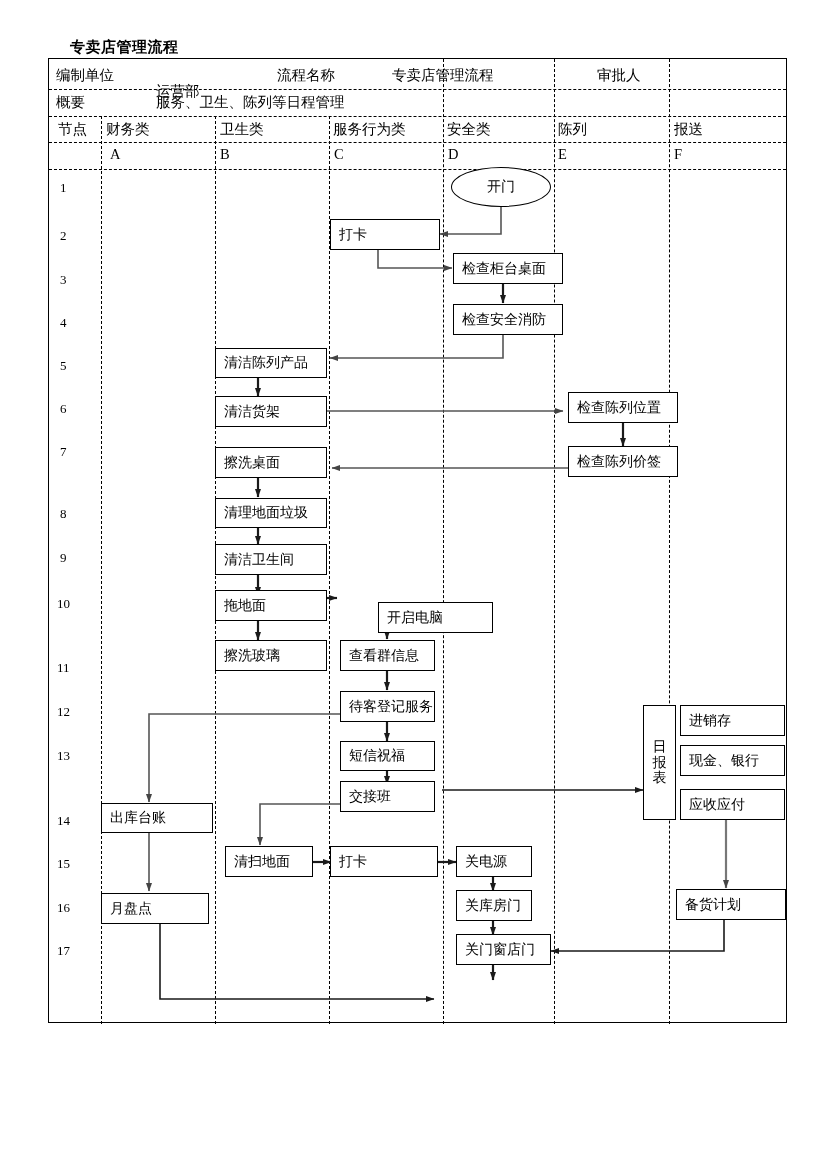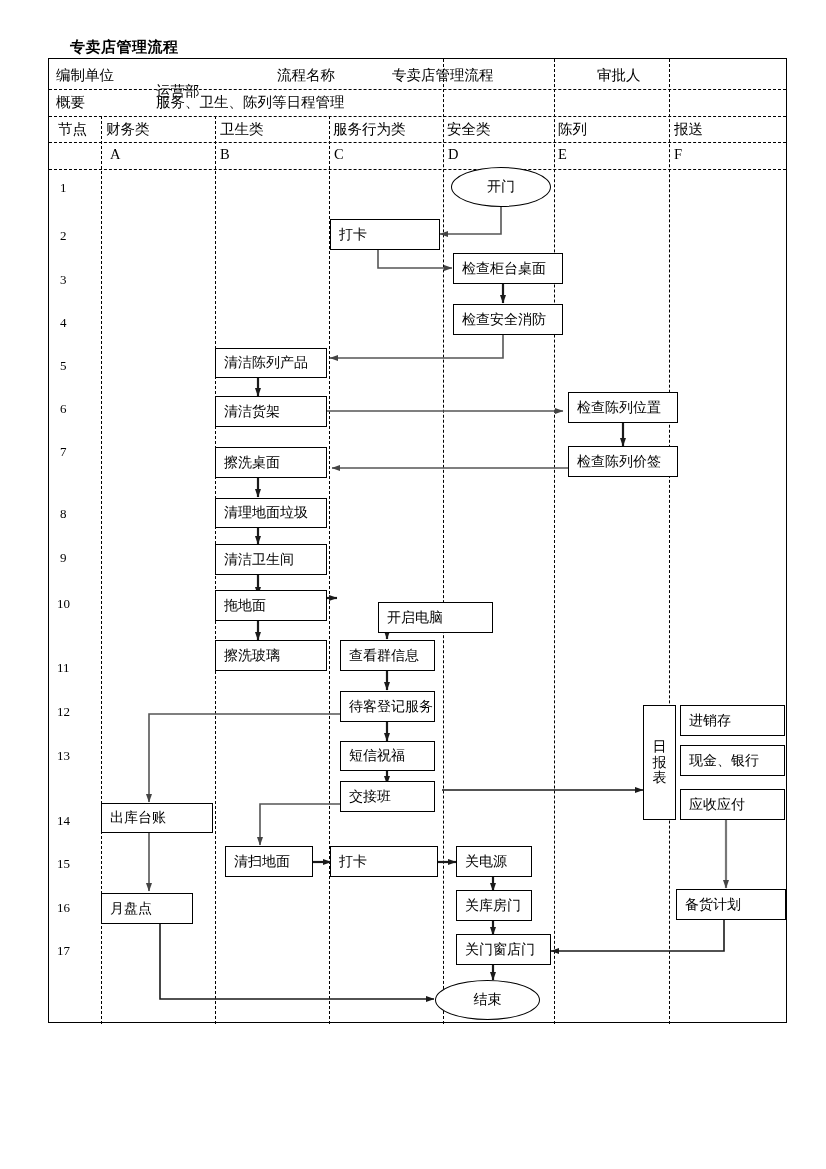--- a/index.html
+++ b/index.html
@@ -199,33 +199,32 @@
   <div class="node" style="left:340px;top:640px;width:95px;height:31px;">查看群信息</div>
 
   <div class="node" style="left:340px;top:691px;width:95px;height:31px;padding-left:8px;">待客登记服务</div>
 
   <div class="node" style="left:340px;top:741px;width:95px;height:30px;">短信祝福</div>
 
   <div class="node" style="left:340px;top:781px;width:95px;height:31px;">交接班</div>
 
   <div class="node" style="left:101px;top:803px;width:112px;height:30px;">出库台账</div>
 
-  <div class="node" style="left:101px;top:893px;width:92px;height:31px;">月盘点</div>
+  <div class="node" style="left:101px;top:893px;width:108px;height:31px;">月盘点</div>
 
   <div class="node" style="left:225px;top:846px;width:88px;height:31px;">清扫地面</div>
 
   <div class="node" style="left:330px;top:846px;width:108px;height:31px;">打卡</div>
 
   <div class="node" style="left:456px;top:846px;width:76px;height:31px;">关电源</div>
 
   <div class="node" style="left:456px;top:890px;width:76px;height:31px;">关库房门</div>
 
   <div class="node" style="left:456px;top:934px;width:95px;height:31px;">关门窗店门</div>
 
-  <div class="term ctr" style="left:435px;top:980px;width:105px;height:40px;">结束</div>
 
   <div class="vlabel" style="left:643px;top:705px;width:33px;height:115px;">
     <span>日</span>
     <span>报</span>
     <span>表</span>
   </div>
 
   <div class="node" style="left:680px;top:705px;width:105px;height:31px;">进销存</div>
 
   <div class="node" style="left:680px;top:745px;width:105px;height:31px;">现金、银行</div>

